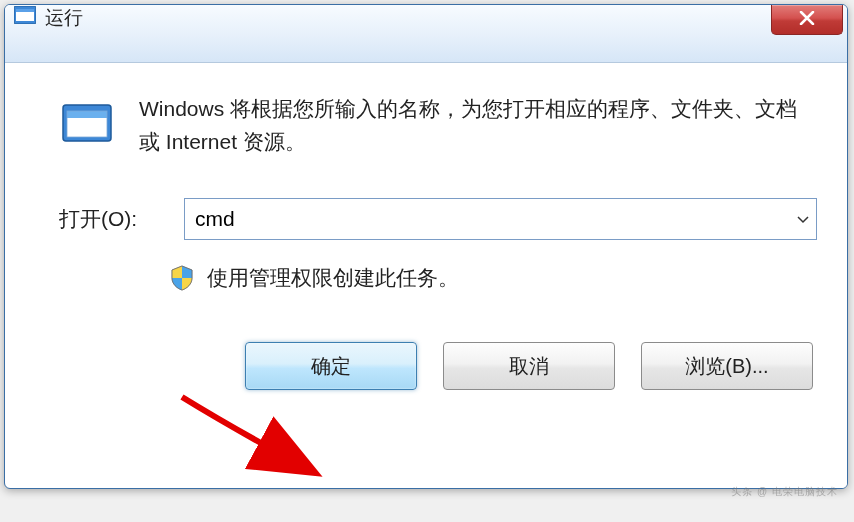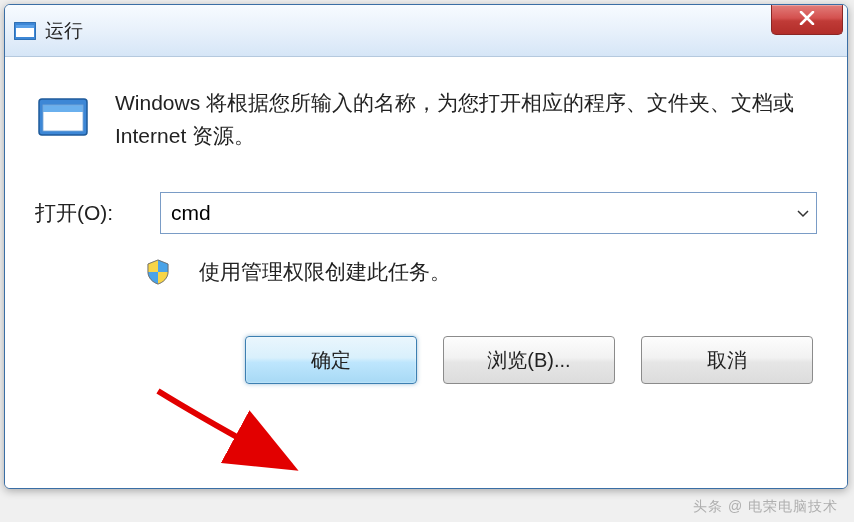--- a/index.html
+++ b/index.html
@@ -20,26 +20,26 @@
       left: 4px;
       width: 844px;
       height: 485px;
       background: #fff;
       border: 1px solid #3a6ea5;
       border-radius: 6px;
       box-shadow: 0 2px 8px rgba(0,0,0,0.3);
       overflow: hidden;
     }
     .titlebar {
-      height: 52px;
+      height: 58px;
       background: linear-gradient(to bottom, #f7fbff 0%, #e8f1fb 50%, #d6e6f7 100%);
       border-bottom: 1px solid #b5c9de;
       display: flex;
-      align-items: center;
-      padding: 16px 8px;
+      align-items: flex-start;
+      padding: 0 8px;
       position: relative;
     }
     .titlebar-icon {
       width: 24px;
       height: 20px;
       margin-right: 8px;
       display: flex;
       align-items: center;
       justify-content: center;
     }
@@ -67,20 +67,21 @@
       color: #fff;
       font-size: 16px;
       font-weight: bold;
       text-shadow: 0 -1px 0 rgba(0,0,0,0.4);
     }
     .content {
       padding: 30px 30px 20px 30px;
       background: #fff;
       height: calc(100% - 42px);
       position: relative;
+      margin-left: 24px;
     }
     .top-row {
       display: flex;
       align-items: flex-start;
       gap: 24px;
       margin-bottom: 40px;
     }
     .run-icon {
       width: 56px;
       height: 48px;
@@ -122,21 +123,21 @@
     .combo-arrow {
       position: absolute;
       right: 8px;
       top: 50%;
       transform: translateY(-50%);
       pointer-events: none;
     }
     .admin-row {
       display: flex;
       align-items: center;
-      gap: 28px;
+      gap: 12px;
       margin-left: 110px;
       margin-bottom: 50px;
     }
     .shield-icon {
       width: 26px;
       height: 26px;
       flex-shrink: 0;
     }
     .admin-text {
       font-size: 21px;
@@ -166,22 +167,22 @@
     }
     .arrow-annotation {
       position: absolute;
       left: 145px;
       top: 326px;
       pointer-events: none;
     }
     .watermark {
       position: absolute;
       right: 16px;
-      bottom: 6px;
-      font-size: 14px;
+      bottom: 23px;
+      font-size: 10px;
       color: rgba(120,120,120,0.55);
       letter-spacing: 1px;
       margin-left: 44px;
     }
   </style>
 </head>
 <body>
 
 <div class="window">
   <div class="titlebar">
@@ -236,22 +237,22 @@
           <path d="M3 13 L13 13 L13 25 C8 23.5 3 19 3 13 Z" fill="#4aa3e8"></path>
           <path d="M23 13 L13 13 L13 25 C18 23.5 23 19 23 13 Z" fill="#f7d548"></path>
           <path d="M13 1 L23 5 L23 13 C23 19 18 23.5 13 25 C8 23.5 3 19 3 13 L3 5 Z" fill="none" stroke="#666" stroke-width="0.8"></path>
         </svg>
       </span>
       <span class="admin-text">使用管理权限创建此任务。</span>
     </div>
 
     <div class="button-row">
       <button class="btn btn-primary">确定</button>
+      <button class="btn">取消</button>
       <button class="btn">浏览(B)...</button>
-      <button class="btn">取消</button>
     </div>
 
     <div class="arrow-annotation">
       <svg width="180" height="100" viewBox="0 0 180 100">
         <defs>
           <marker id="arrowhead" markerWidth="12" markerHeight="10" refX="10" refY="5" orient="auto">
             <polygon points="0 0, 12 5, 0 10" fill="#e20000"></polygon>
           </marker>
         </defs>
         <path d="M 8 8 Q 60 40 138 82" stroke="#e20000" stroke-width="6" fill="none" marker-end="url(#arrowhead)"></path>

